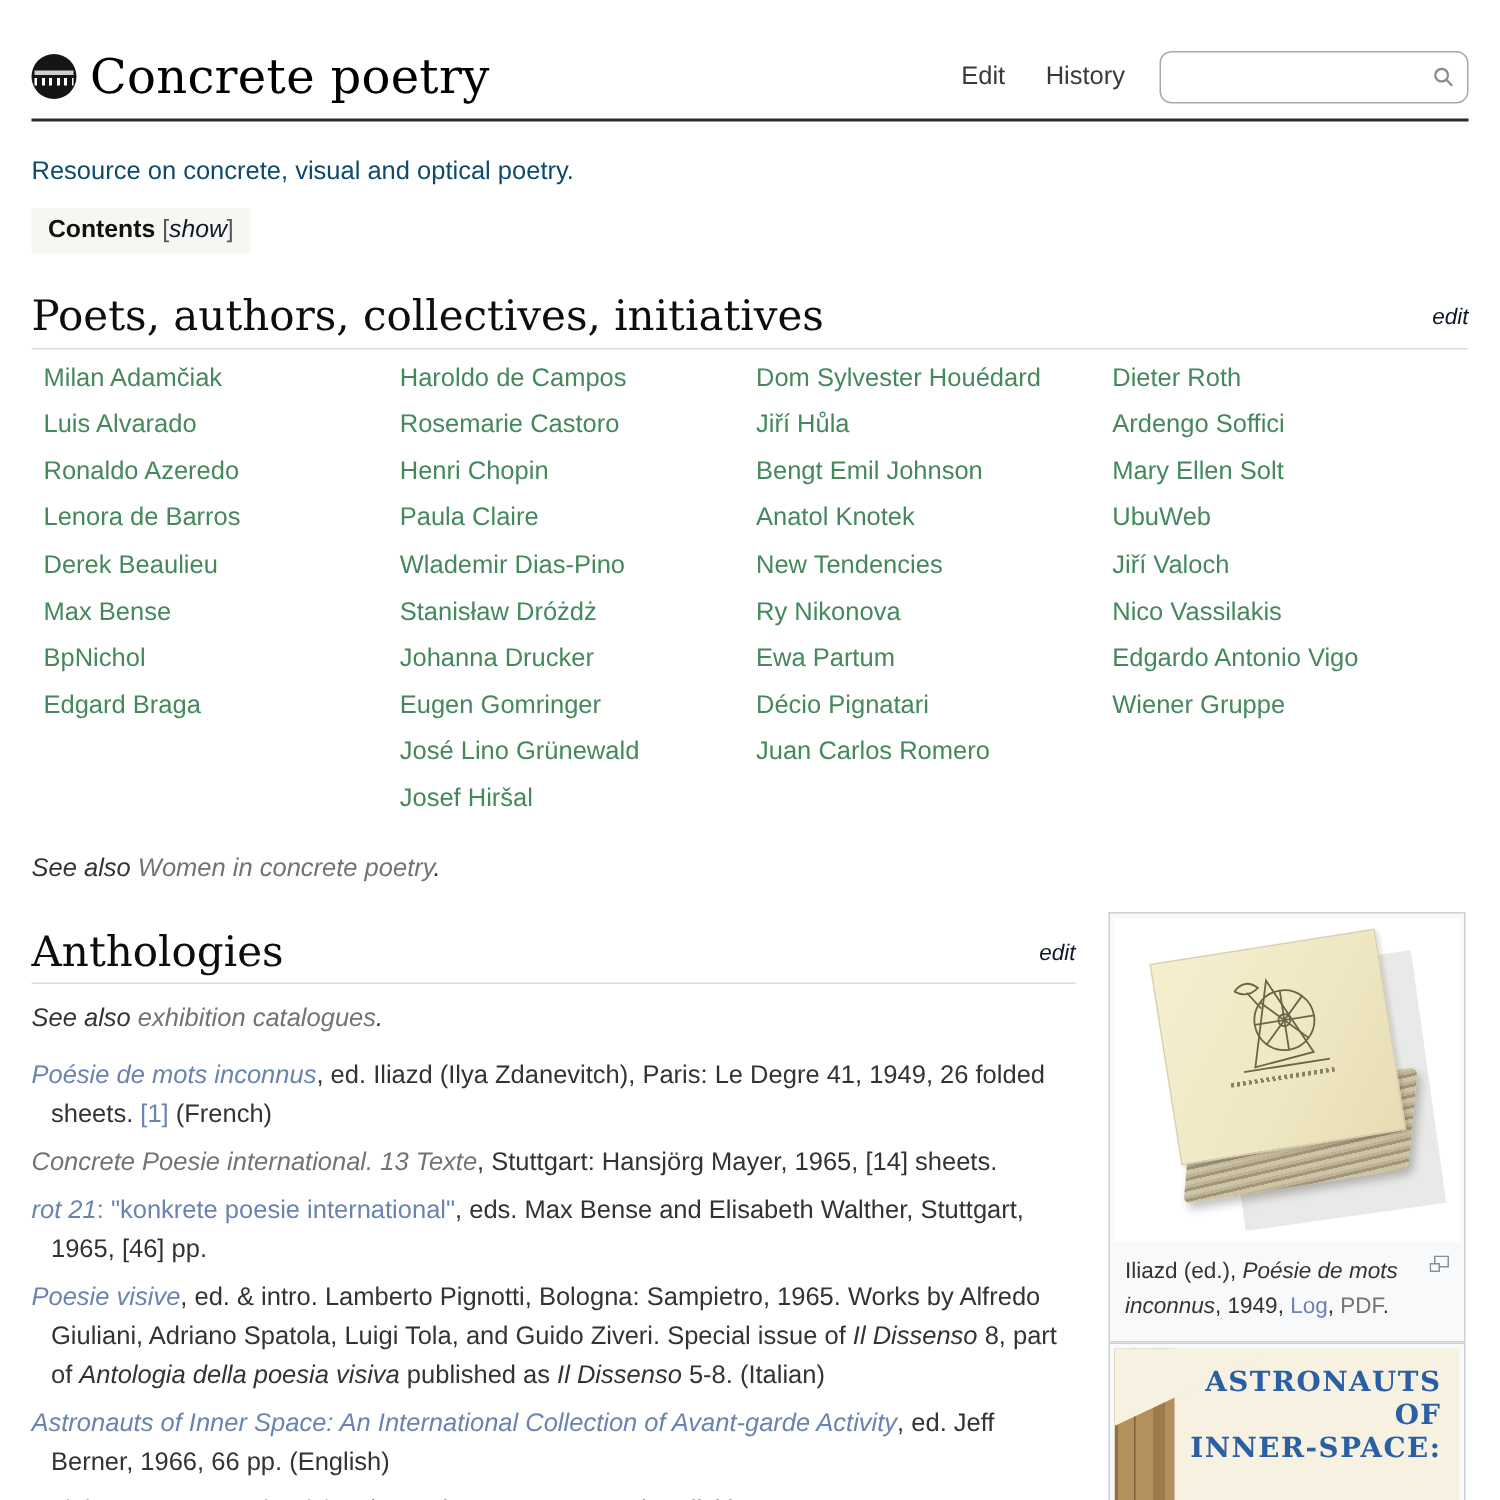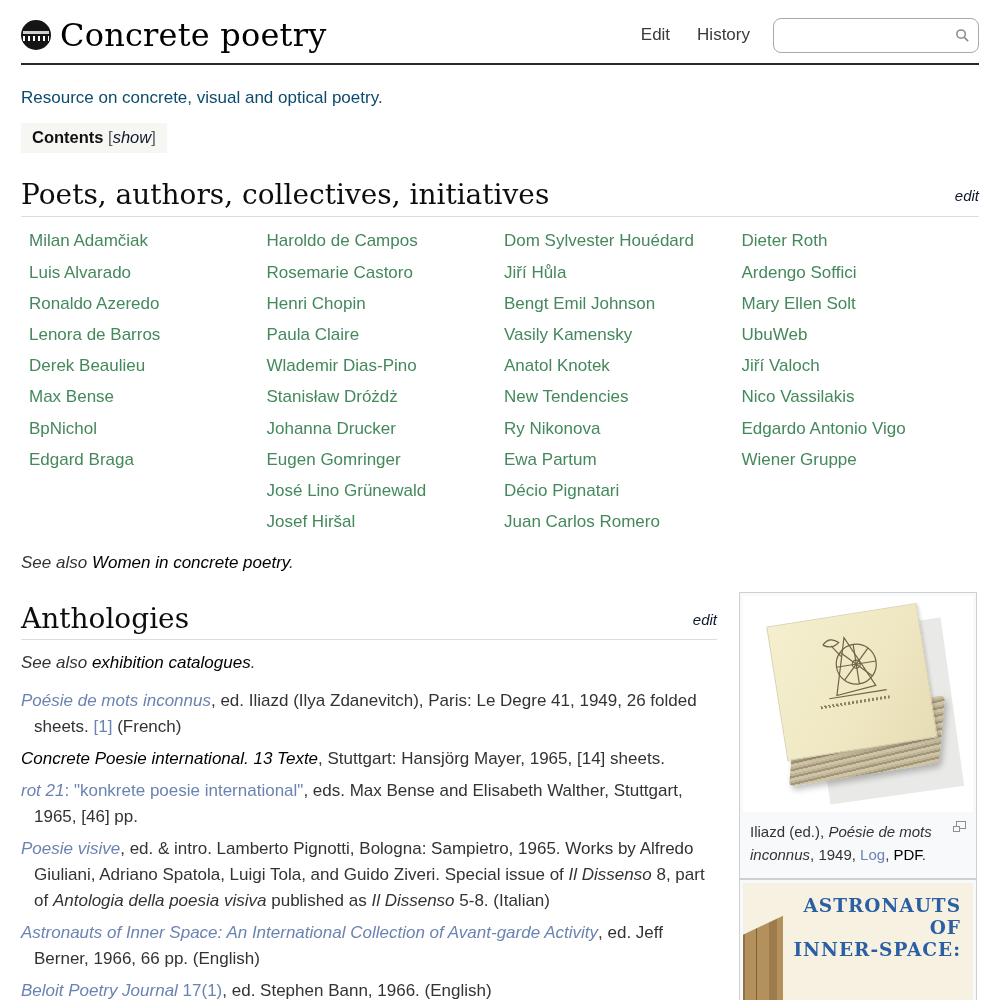--- a/index.html
+++ b/index.html
@@ -8,21 +8,21 @@
     width: 1000px; height: 1000px; overflow: hidden;
     background: #ffffff; color: #333;
     font-family: "Liberation Sans", sans-serif;
     font-size: 17px;
   }
   .page { padding: 0 21px; }
 
   
   .header {
     display: flex; align-items: center;
-    padding-top: 16px; padding-bottom: 9px;
+    padding-top: 32px; padding-bottom: 9px;
     border-bottom: 2px solid #2b2b2b;
   }
   .logo {
     width: 30px; height: 30px; border-radius: 50%;
     background: #151515; position: relative; overflow: hidden;
     margin-right: 9px; flex-shrink: 0; cursor: pointer;
   }
   .logo::before {
     content: ""; position: absolute; left: 2px; right: 2px; top: 38%; height: 3px;
     background: #cfcfcf;
@@ -63,29 +63,29 @@
   .h2row h2 {
     font-family: "DejaVu Serif", serif; font-weight: 400;
     font-size: 28px; color: #0d0d0d; margin: 0; line-height: 1.1;
   }
   .h2row .edit { margin-left: auto; font-size: 15px; }
   .poets-h2row { margin-top: 27px; }
 
   
   .cols { display: grid; grid-template-columns: repeat(4, 1fr); margin: 9px 0 0 8px; }
   .cols ul { list-style: none; margin: 0; padding: 0; }
-  .cols li { height: 31.2px; display: flex; align-items: center; }
+  .cols li { height: 31.2px; display: flex; align-items: flex-start; }
   a.glink { color: #44885C; text-decoration: none; cursor: pointer; }
   .seealso { margin: 15px 0 0 0; }
 
   
   .seg { color: #333; text-align: center; }
   .seg.it { font-style: italic; }
   a.seg.lb, .seg.lb { color: #6A83B2; text-decoration: none; cursor: pointer; }
-  a.seg.lg, .seg.lg { color: #000000; text-decoration: none; cursor: pointer; margin-top: 11px; }
+  a.seg.lg, .seg.lg { color: #737373; text-decoration: none; cursor: pointer; margin-top: 11px; }
 
   
   .anth-wrap { display: flex; gap: 22px; margin-top: 19px; }
   .anth-main { width: 696px; flex-shrink: 0; }
   .anth-h2row { margin-top: 12px; }
   .anth-seealso { margin: 13px 0 0 0; }
   ul.anth-list { list-style: none; margin: 15px 0 0 0; padding: 0; }
   ul.anth-list li {
     padding-left: 13px; text-indent: -13px;
     line-height: 26px; margin-bottom: 6px; color: #333;
@@ -245,23 +245,20 @@
         </ul>
       <ul>
           <li>
             <a class="glink">Dom Sylvester Houédard</a>
           </li>
           <li>
             <a class="glink">Jiří Hůla</a>
           </li>
           <li>
             <a class="glink">Bengt Emil Johnson</a>
-          </li>
-          <li>
-            <a class="glink">Vasily Kamensky</a>
           </li>
           <li>
             <a class="glink">Anatol Knotek</a>
           </li>
           <li>
             <a class="glink">New Tendencies</a>
           </li>
           <li>
             <a class="glink">Ry Nikonova</a>
           </li>

